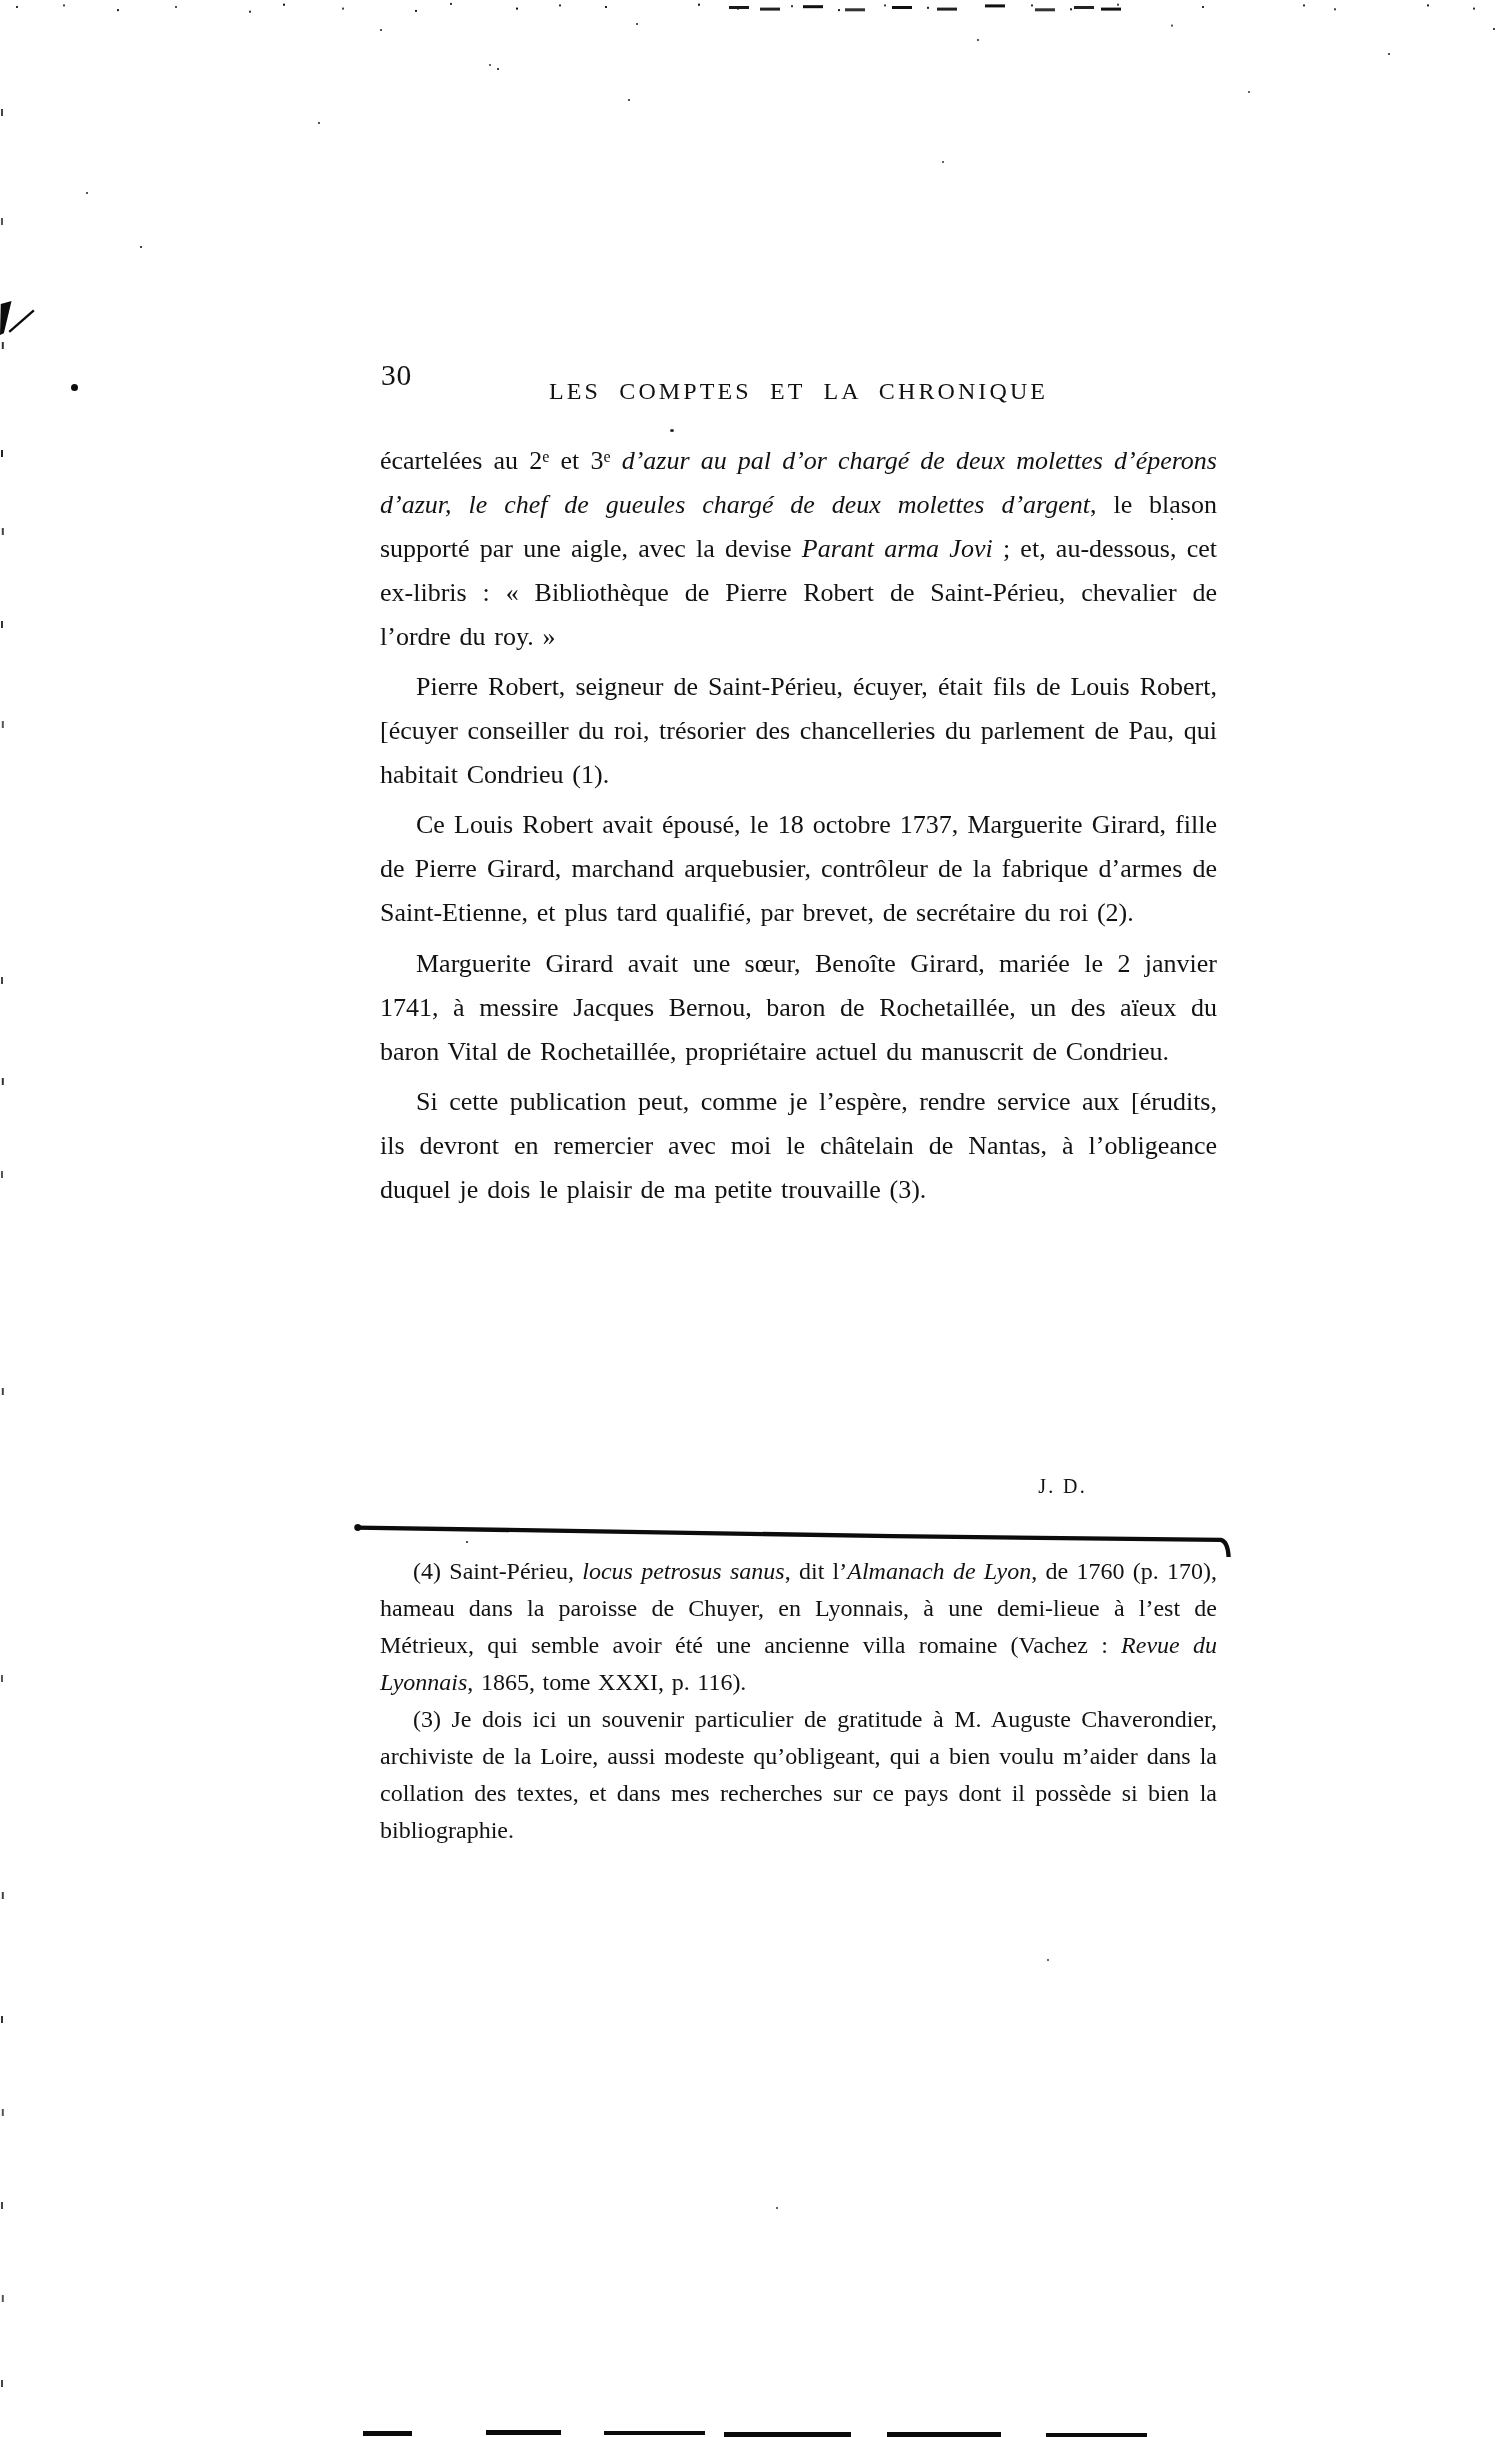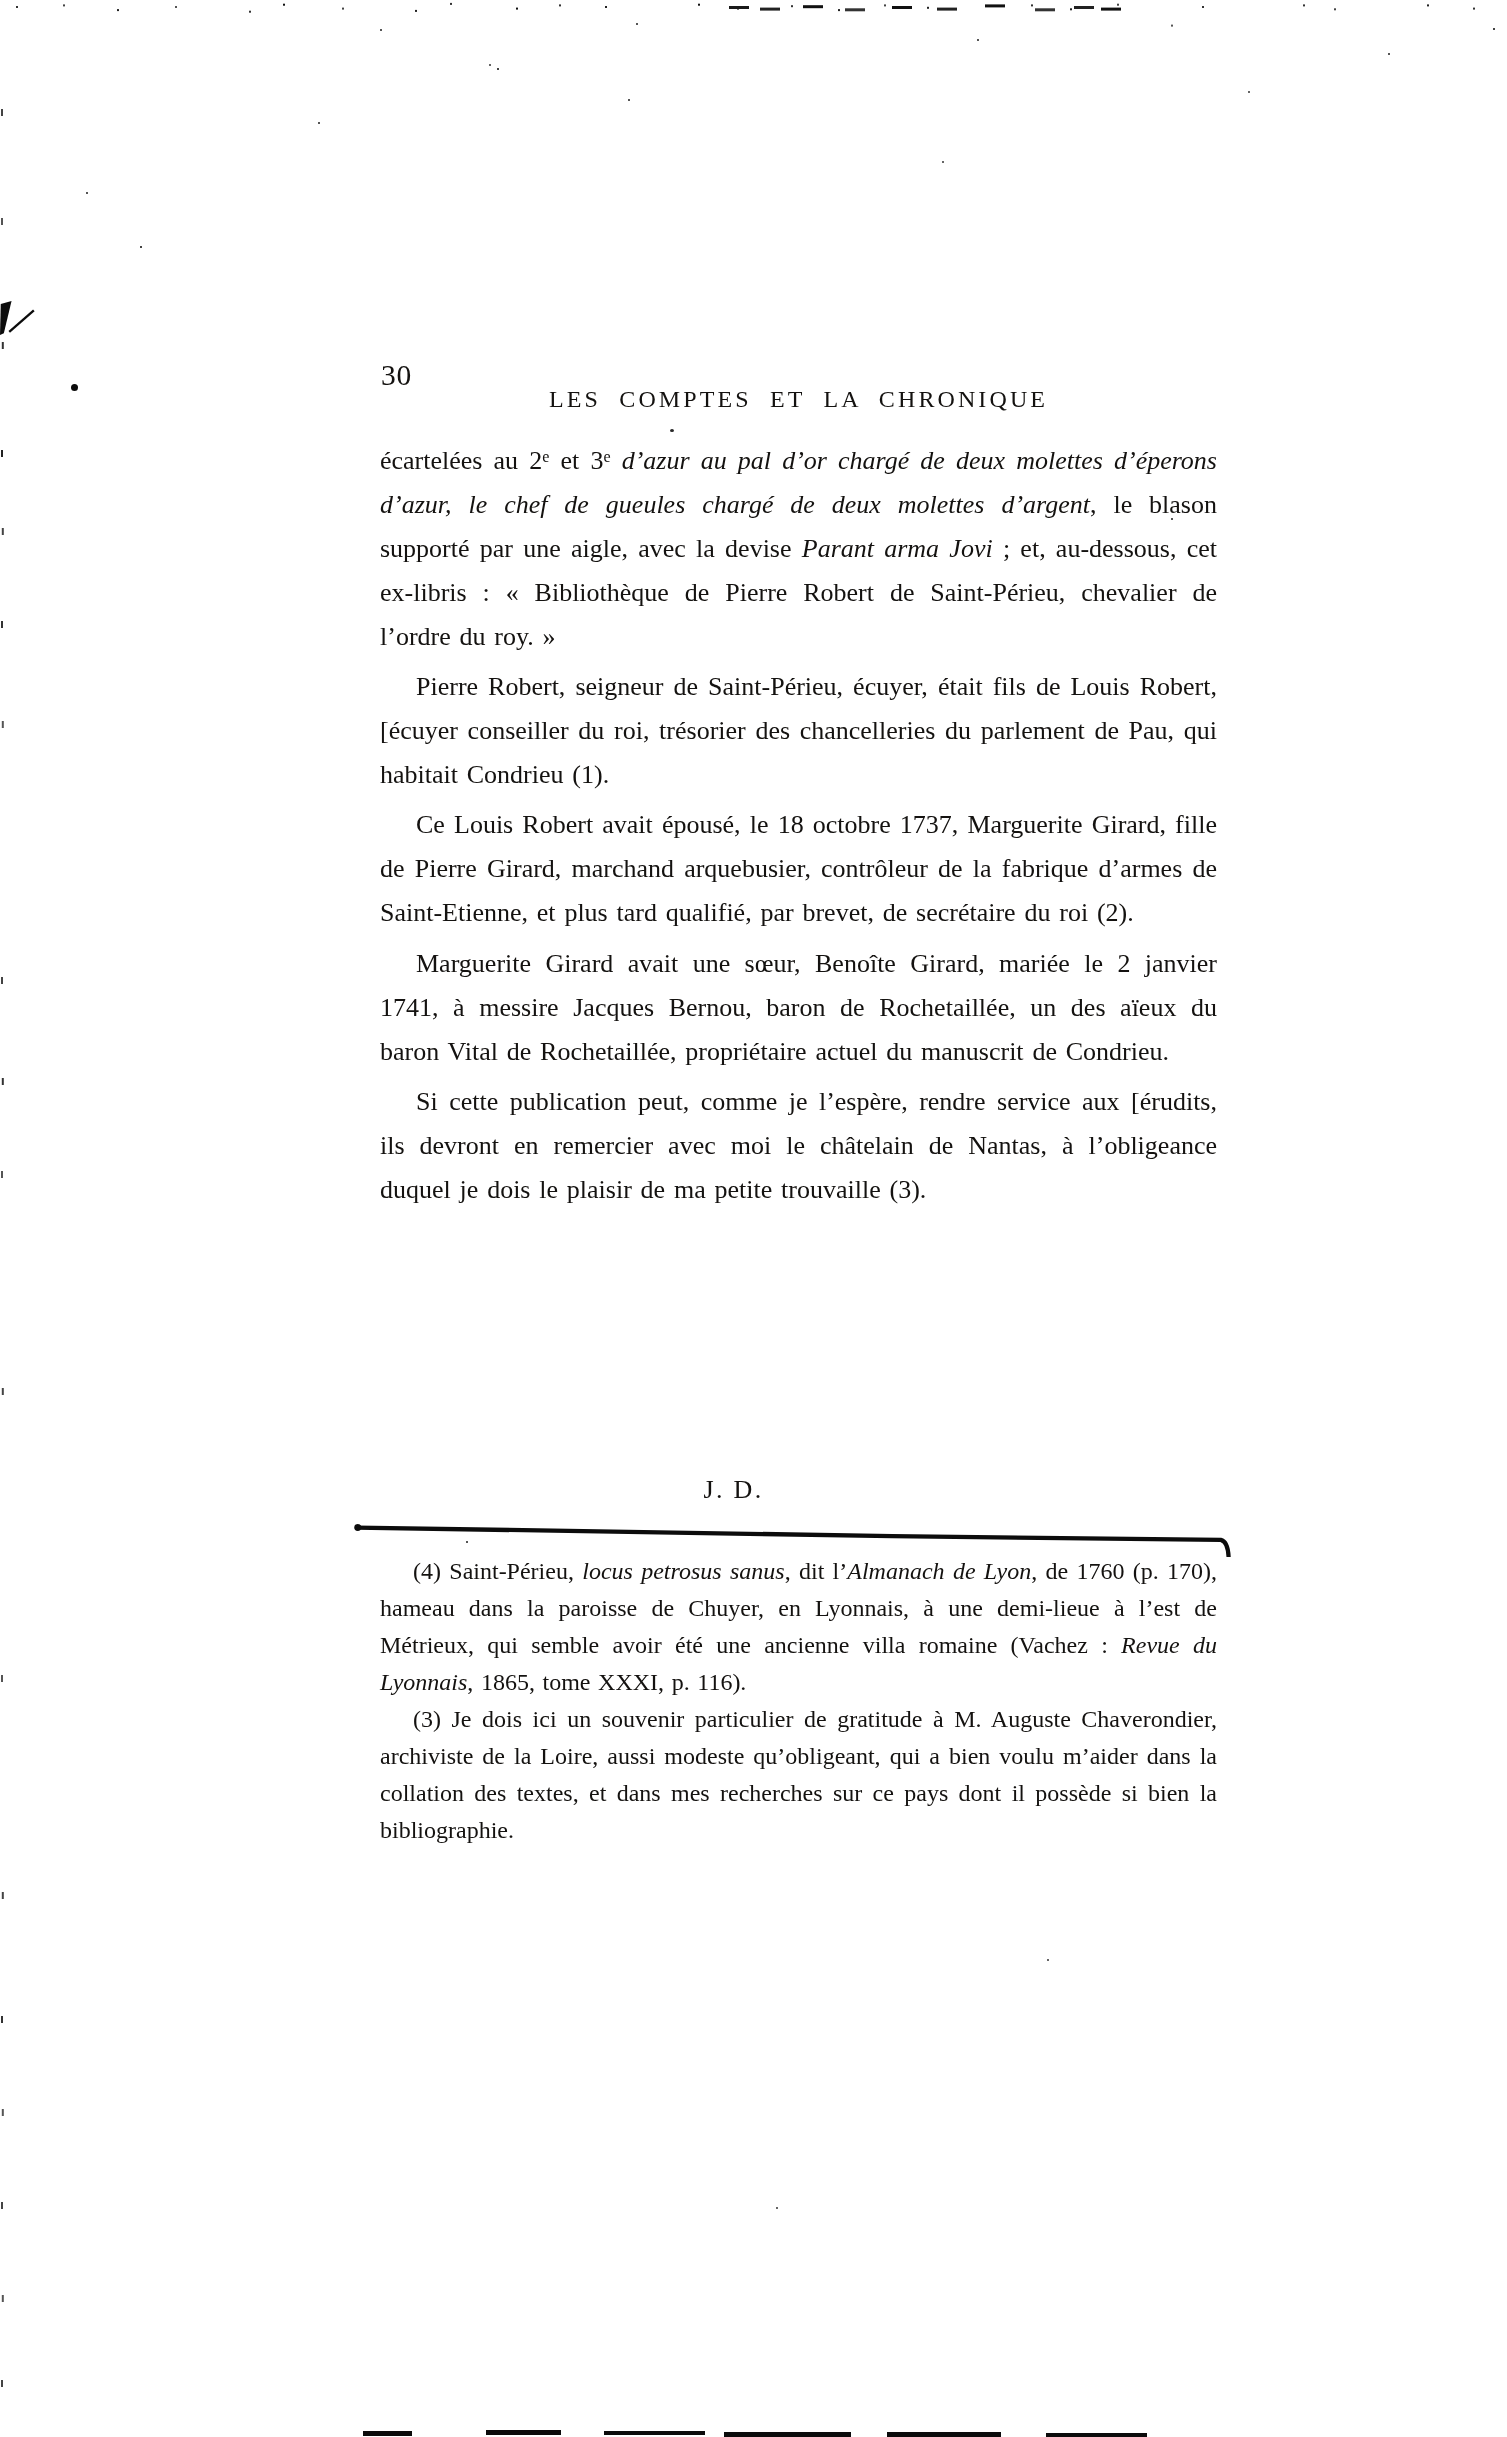--- a/index.html
+++ b/index.html
@@ -11,21 +11,21 @@
     color:#141210;
     overflow:hidden;
   }
 
   
   .page-number {
     position:absolute; left:381px; top:359px;
     font-size:29.5px; letter-spacing:0.8px;
   }
   .running-title {
-    position:absolute; left:434px; top:386px; width:729px;
+    position:absolute; left:434px; top:378px; width:729px;
     text-align:center;
     font-size:24px; letter-spacing:3.1px; word-spacing:9.3px;
     white-space:nowrap;
   }
 
   
   .body-text {
     position:absolute; left:380px; top:439px; width:837px;
     font-size:26px; line-height:44px;
     text-align:justify; word-spacing:2.3px;
@@ -33,21 +33,21 @@
   .para { margin:0 0 6.2px 0; }
   .para.indent { text-indent:36px; }
   .para em { font-style:italic; }
   .para sup, .footnotes sup {
     font-size:0.62em; vertical-align:baseline;
     position:relative; top:-0.45em; line-height:0;
   }
 
   .signature {
     position:absolute; left:380px; top:1475px; width:707px;
-    text-align:center; font-size:26px; letter-spacing:2.3px;
+    text-align:right; font-size:20px; letter-spacing:2.3px;
   }
 
   .footnote-rule { position:absolute; left:350px; top:1518px; }
 
   
   .footnotes {
     position:absolute; left:380px; top:1553px; width:837px;
     font-size:24px; line-height:37px;
     text-align:justify; word-spacing:1.6px;
   }

